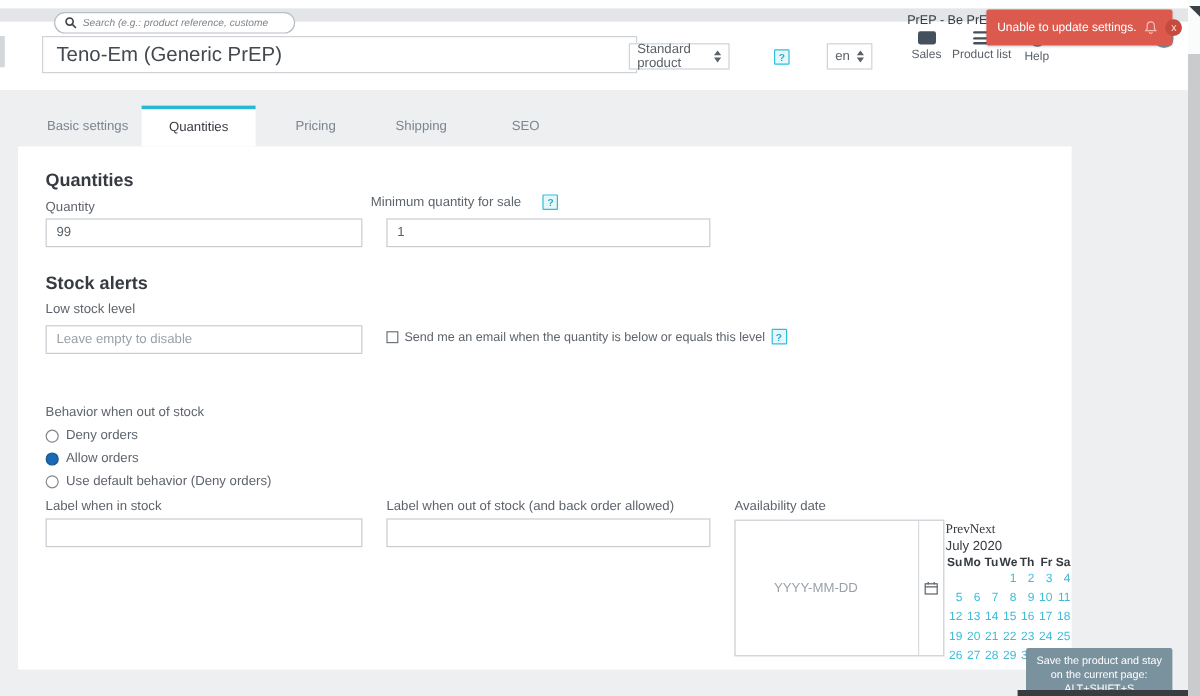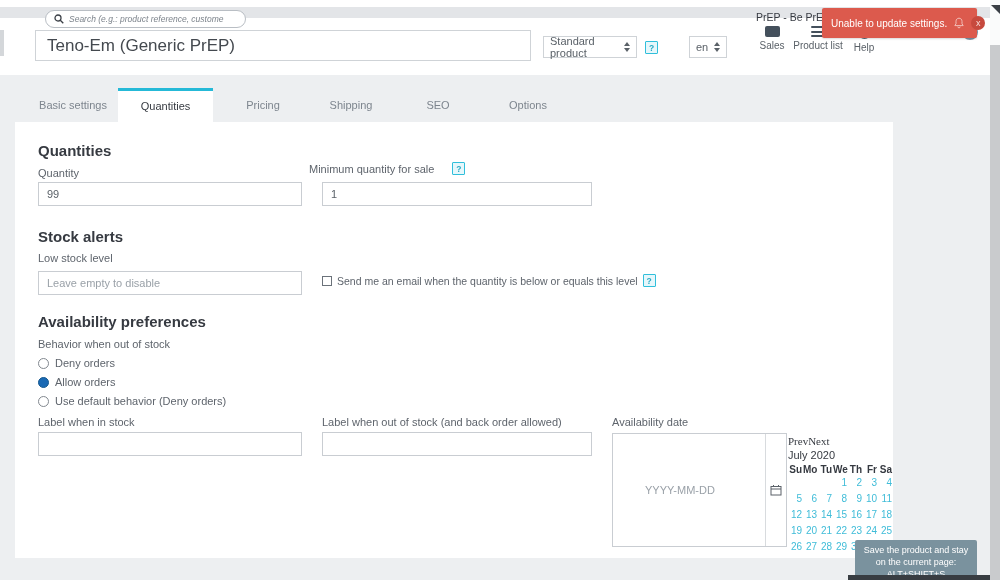--- a/index.html
+++ b/index.html
@@ -12,21 +12,21 @@
 
   .search-pill { position:absolute; left:45px; top:10px; width:201px; height:18px; background:#fff;
     border:1px solid #b9bec4; border-radius:9px; display:flex; align-items:center; padding:0 8px; gap:5px; z-index:3; }
   .search-pill .ph { font-style:italic; font-size:8.5px; color:#7d848c; white-space:nowrap; overflow:hidden; width:168px; }
 
   .product-name-input { position:absolute; left:35px; top:30px; width:496px; height:31px; border:1px solid #cfd3d7;
     background:#fff; font-size:17px; color:#44494f; padding:0 11px; display:flex; align-items:center; overflow:hidden; }
 
   .mini-select { position:absolute; height:22px; border:1px solid #cfd3d7; background:#fff; display:flex;
     align-items:center; justify-content:space-between; font-size:11px; color:#5a6168; padding:0 6px; }
-  .type-select { left:543px; top:36px; width:94px; }
+  .type-select { left:524px; top:36px; width:84px; }
   .lang-select { left:689px; top:36px; width:38px; }
   .sort-arrows { display:flex; flex-direction:column; gap:2px; }
   .sort-arrows i { display:block; width:0; height:0; border-left:3.5px solid transparent; border-right:3.5px solid transparent; }
   .sort-arrows .up { border-bottom:4px solid #5a6168; }
   .sort-arrows .dn { border-top:4px solid #5a6168; }
 
   .help-badge { display:inline-flex; width:13px; height:13px; border:1px solid #30bfdb; background:#e6f7fb;
     color:#2aa9c4; font-size:8.5px; font-weight:bold; align-items:center; justify-content:center; border-radius:1px; flex:none; }
   .hb-header { position:absolute; left:645px; top:41px; }
 
@@ -171,21 +171,20 @@
 </div>
 
 <div class="page-bg"></div>
 
 <div class="tabs">
   <div class="tab">Basic settings</div>
   <div class="tab active">Quantities</div>
   <div class="tab">Pricing</div>
   <div class="tab">Shipping</div>
   <div class="tab">SEO</div>
-  <div class="tab">Options</div>
 </div>
 
 <div class="card">
 
   <div class="h2" style="left:23px; top:20px;">Quantities</div>
   <div class="lbl11" style="left:23px; top:45px;">Quantity</div>
   <input class="txt-input" style="left: 23px; top: 60px; width: 264px;" value="99">
   <div class="lblrow" style="left:294px; top:40px;gap:18px;">
     <span>Minimum quantity for sale</span>
     <span class="help-badge">?</span>
@@ -194,21 +193,20 @@
 
   <div class="h2" style="left:23px; top:106px;">Stock alerts</div>
   <div class="lbl11" style="left:23px; top:130px;">Low stock level</div>
   <input class="txt-input" style="left: 23px; top: 149px; width: 264px;" placeholder="Leave empty to disable">
   <div class="chk-row" style="left:307px; top:152px;">
     <span class="chk"></span>
     <span class="txt">Send me an email when the quantity is below or equals this level</span>
     <span class="help-badge">?</span>
   </div>
 
-  <div class="h2" style="left:23px; top:191px;">Availability preferences</div>
   <div class="lbl11" style="left:23px; top:216px;">Behavior when out of stock</div>
 
   <div class="radio-row" style="left:23px; top:235px;">
     <span class="radio"></span>
     <span class="txt">Deny orders</span>
   </div>
   <div class="radio-row" style="left:23px; top:254px;">
     <span class="radio on"></span>
     <span class="txt">Allow orders</span>
   </div>

